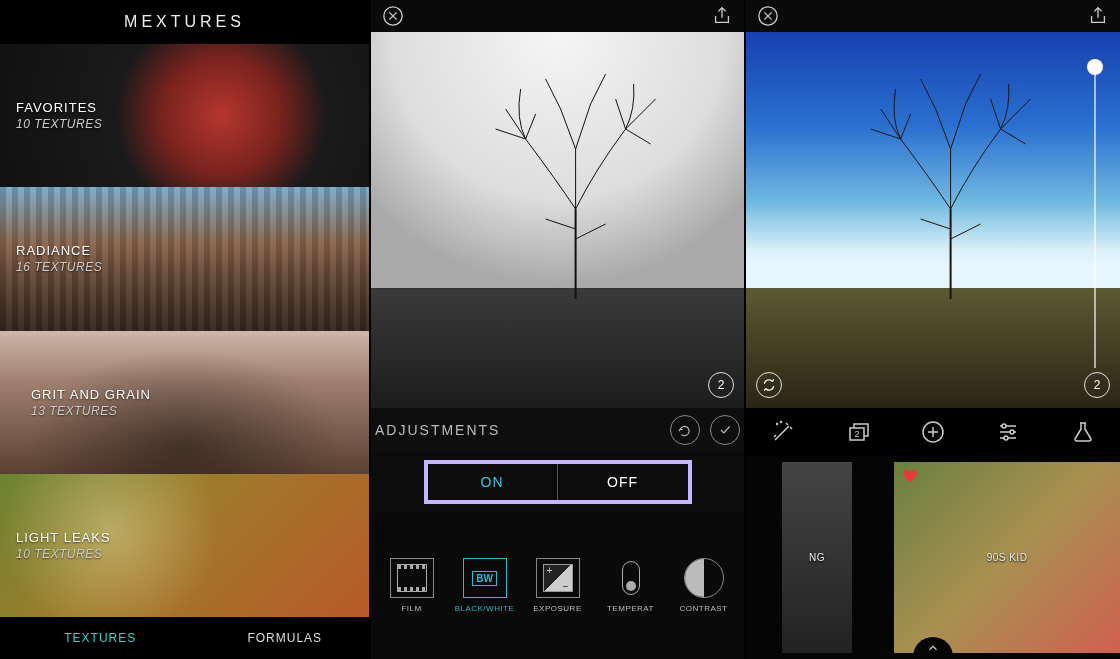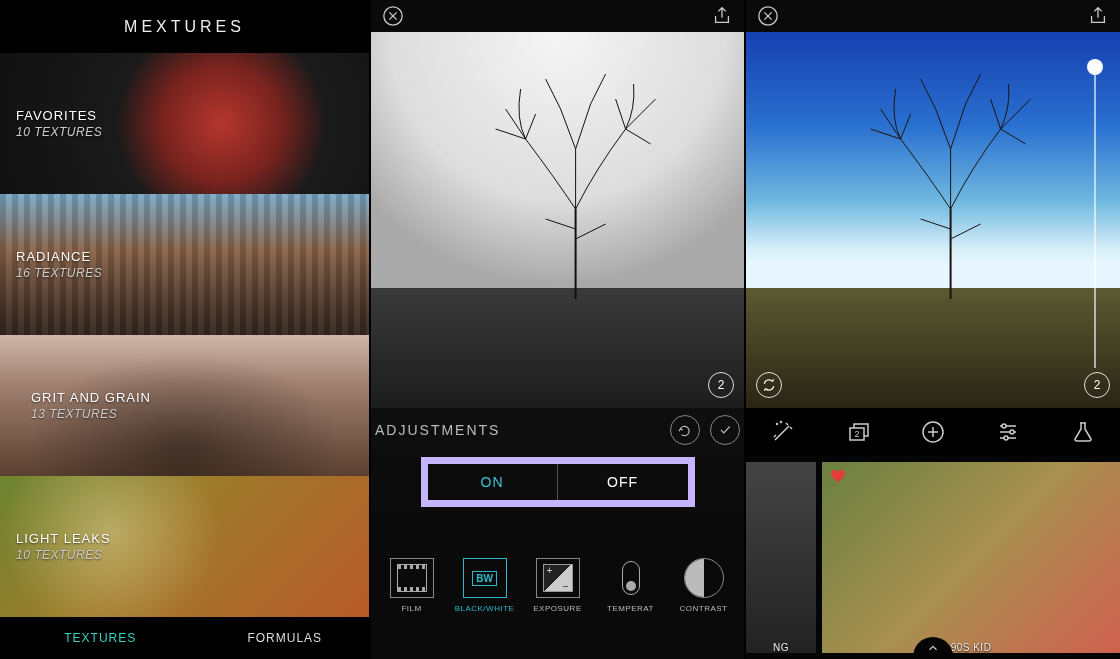--- a/index.html
+++ b/index.html
@@ -20,21 +20,21 @@
     border-right: 2px solid #000;
     display: flex;
     flex-direction: column;
   }
   .s1 { width: 371px; }
   .s2 { width: 375px; }
   .s3 { width: 374px; border-right: none; }
 
   
   .s1-header {
-    height: 53px;
+    height: 44px;
     background: #000;
     display: flex;
     align-items: center;
     justify-content: center;
     font-size: 16px;
     letter-spacing: 4px;
     font-weight: 300;
     color: #eee;
   }
   .s1-list { flex: 1; display: flex; flex-direction: column; }
@@ -131,21 +131,21 @@
   }
   .circ-btn {
     width: 30px; height: 30px; border: 1.5px solid #888; border-radius: 50%;
     display:flex; align-items:center; justify-content:center; margin-left: 10px;
   }
   .circ-btn svg { width: 14px; height: 14px; stroke: #bbb; fill: none; stroke-width: 2; }
   .toggle-row {
     height: 60px; display:flex; align-items:center; justify-content:center;
     background:#0c0c0c;
   }
-  .toggle-group { display:flex; border: 7px solid #c4b5fd; }
+  .toggle-group { display:flex; border: 4px solid #c4b5fd; }
   .toggle-group > div {
     width: 130px; height: 36px; display:flex; align-items:center; justify-content:center;
     font-size: 14px; letter-spacing: 1px; color: #fff;
   }
   .toggle-group .active { color: #3cc4d6; }
   .toggle-group > div:first-child { border-right: 1px solid #555; }
   .adj-strip {
     flex:1; display:flex; align-items:center; padding: 8px 6px; gap: 4px;
     background:#0a0a0a;
   }
@@ -219,22 +219,22 @@
   }
   .s3-toolbar .tbtn{
     width:34px;height:34px;display:flex;align-items:center;justify-content:center;
   }
   .s3-toolbar svg{width:24px;height:24px;stroke:#ccc;fill:none;stroke-width:1.5;}
   .s3-thumbs{
     flex:1;display:flex;gap:6px;padding:6px 0 6px 0;background:#050505; align-items:stretch;
     overflow:hidden;
   }
   .thumb{
-    position:relative;display:flex;align-items:flex-end;justify-content:center;
-    font-size:10px;letter-spacing:.5px;color:#eee;text-shadow:0 1px 2px #000;
+    position:relative;display:flex;align-items:center;justify-content:center;
+    font-size:10px;letter-spacing:.5px;color:#eee;text-shadow:0 1px 2px #000;margin-left:36px;
   }
   .thumb .heart{position:absolute;top:6px;left:8px;width:16px;height:16px;}
   .thumb .heart svg{fill:#e63b3b;stroke:none;}
   .t1{width:70px;background:linear-gradient(to bottom,#444,#222);}
   .t2{width:170px;background:radial-gradient(circle at 40% 40%, #a08050, #503820 70%, #2a1c10);} 
   .t3{flex:1;background:linear-gradient(135deg,#6a8040,#a89050,#d06050);} 
   .arrow-up{
     position:absolute;bottom:0;left:50%;transform:translateX(-50%);
     width:40px; height:22px;
     background:#050505; border-radius:20px 20px 0 0;

